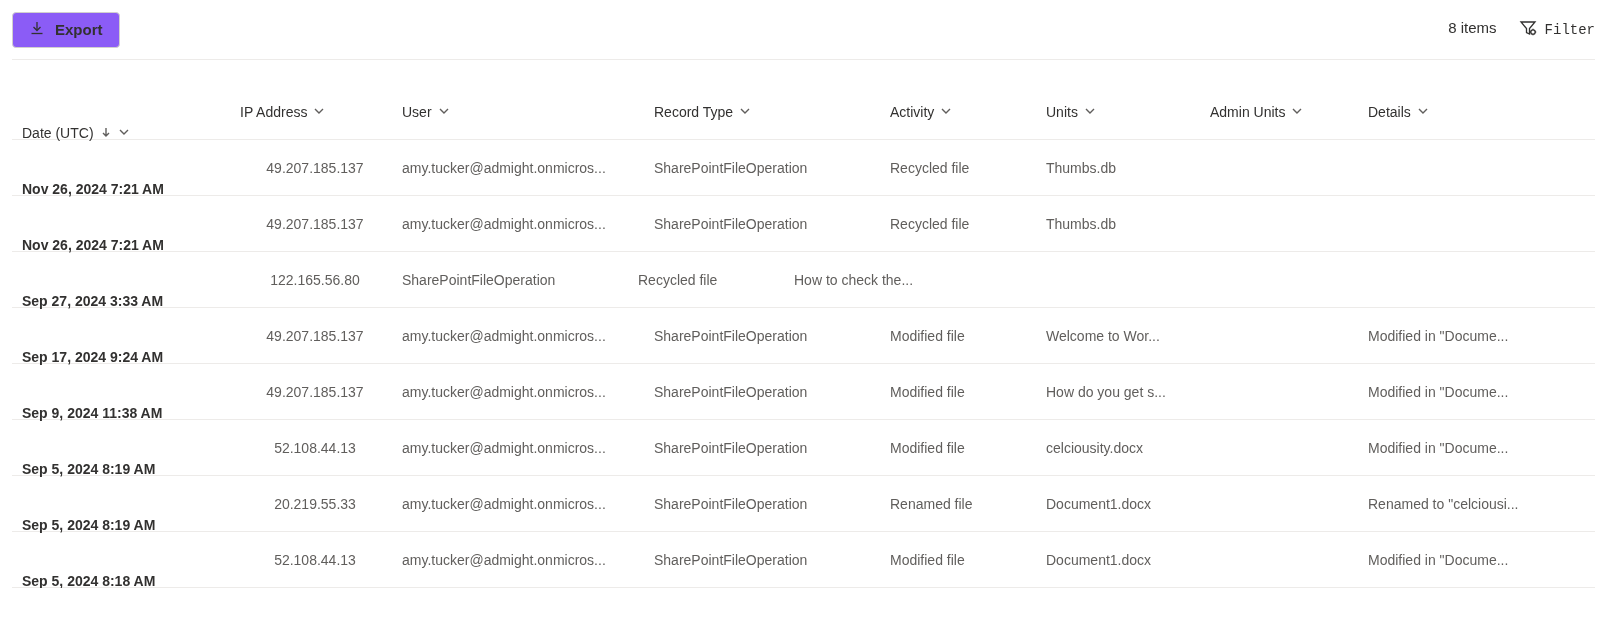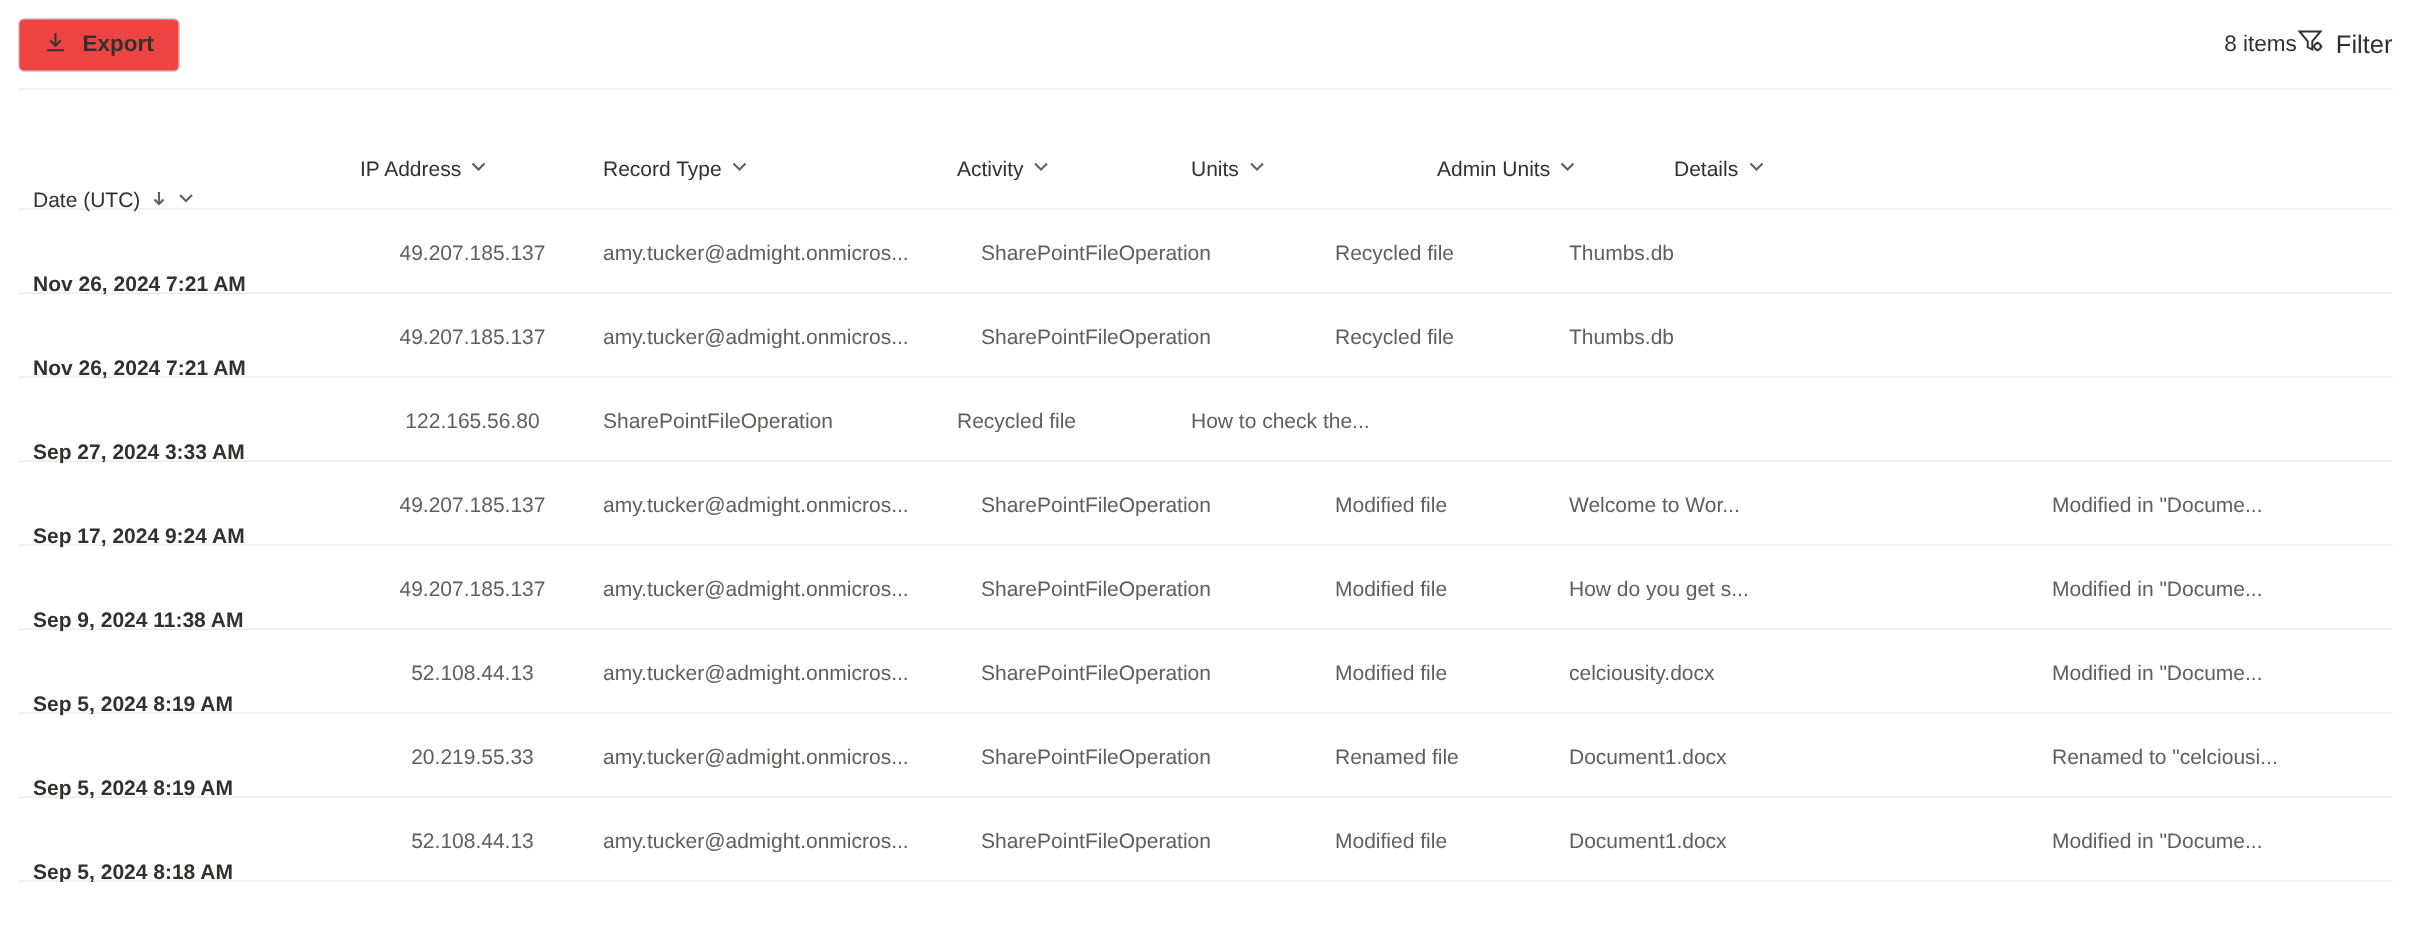--- a/index.html
+++ b/index.html
@@ -20,42 +20,44 @@
     border-bottom: 1px solid #edebe9;
   }
   .export-btn {
     display: inline-flex;
     align-items: center;
     gap: 10px;
     height: 36px;
     padding: 0 16px;
     border: 1px solid #d2d0ce;
     border-radius: 4px;
-    background: #ef4444;
+    background: #8b5cf6;
     font-size: 15px;
     font-weight: 600;
     color: #323130;
     cursor: pointer;
   }
   .export-btn svg { width: 16px; height: 16px; }
   .toolbar-right {
     display: flex;
-    align-items: center;
+    align-items: flex-start;
+    gap: 22px;
   }
   .items-count {
     font-size: 15px;
     color: #323130;
   }
   .filter-btn {
     display: inline-flex;
     align-items: center;
     gap: 8px;
-    font-size: 17px;
+    font-size: 14px;
     color: #323130;
     cursor: pointer;
+    font-family: Liberation Mono, monospace;
   }
   .filter-btn svg { width: 18px; height: 18px; }
 
   .grid {
     display: block;
     margin-top: 24px;
   }
   .grid-row {
     display: flex;
     align-items: center;
@@ -141,20 +143,26 @@
             <path d="M2 4l4 4 4-4"></path>
           </svg>
       </span>
     </div>
     <div class="col col-ip">
       <span class="hdr-label">IP Address</span>
       <span class="chev"><svg viewBox="0 0 12 12" fill="none" stroke-width="1.4">
             <path d="M2 4l4 4 4-4"></path>
           </svg></span>
     </div>
+    <div class="col col-user">
+      <span class="hdr-label">User</span>
+      <span class="chev"><svg viewBox="0 0 12 12" fill="none" stroke-width="1.4">
+            <path d="M2 4l4 4 4-4"></path>
+          </svg></span>
+    </div>
     <div class="col col-record">
       <span class="hdr-label">Record Type</span>
       <span class="chev"><svg viewBox="0 0 12 12" fill="none" stroke-width="1.4">
             <path d="M2 4l4 4 4-4"></path>
           </svg></span>
     </div>
     <div class="col col-activity">
       <span class="hdr-label">Activity</span>
       <span class="chev"><svg viewBox="0 0 12 12" fill="none" stroke-width="1.4">
             <path d="M2 4l4 4 4-4"></path>

